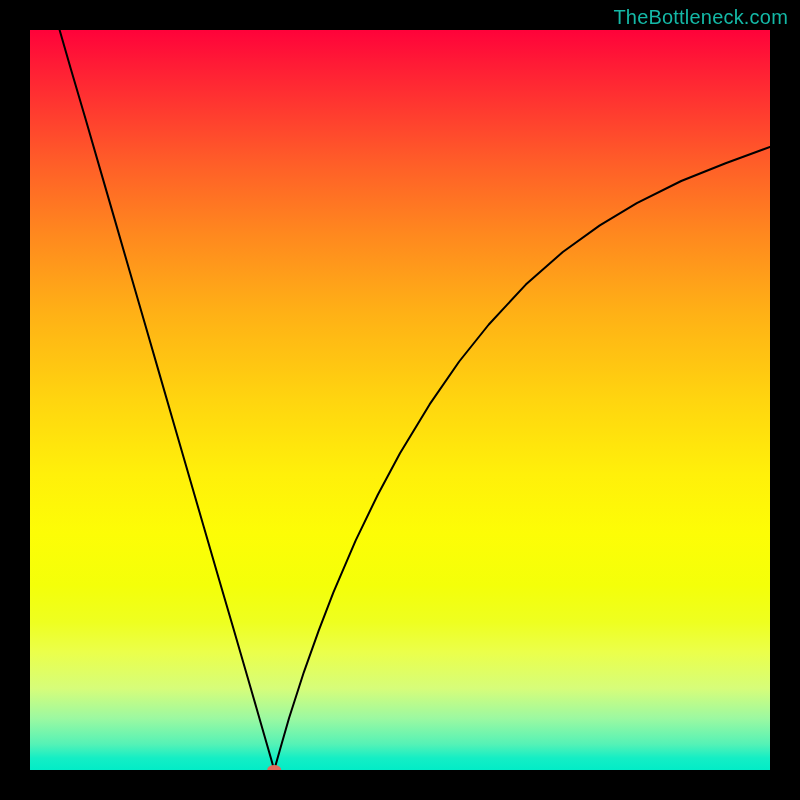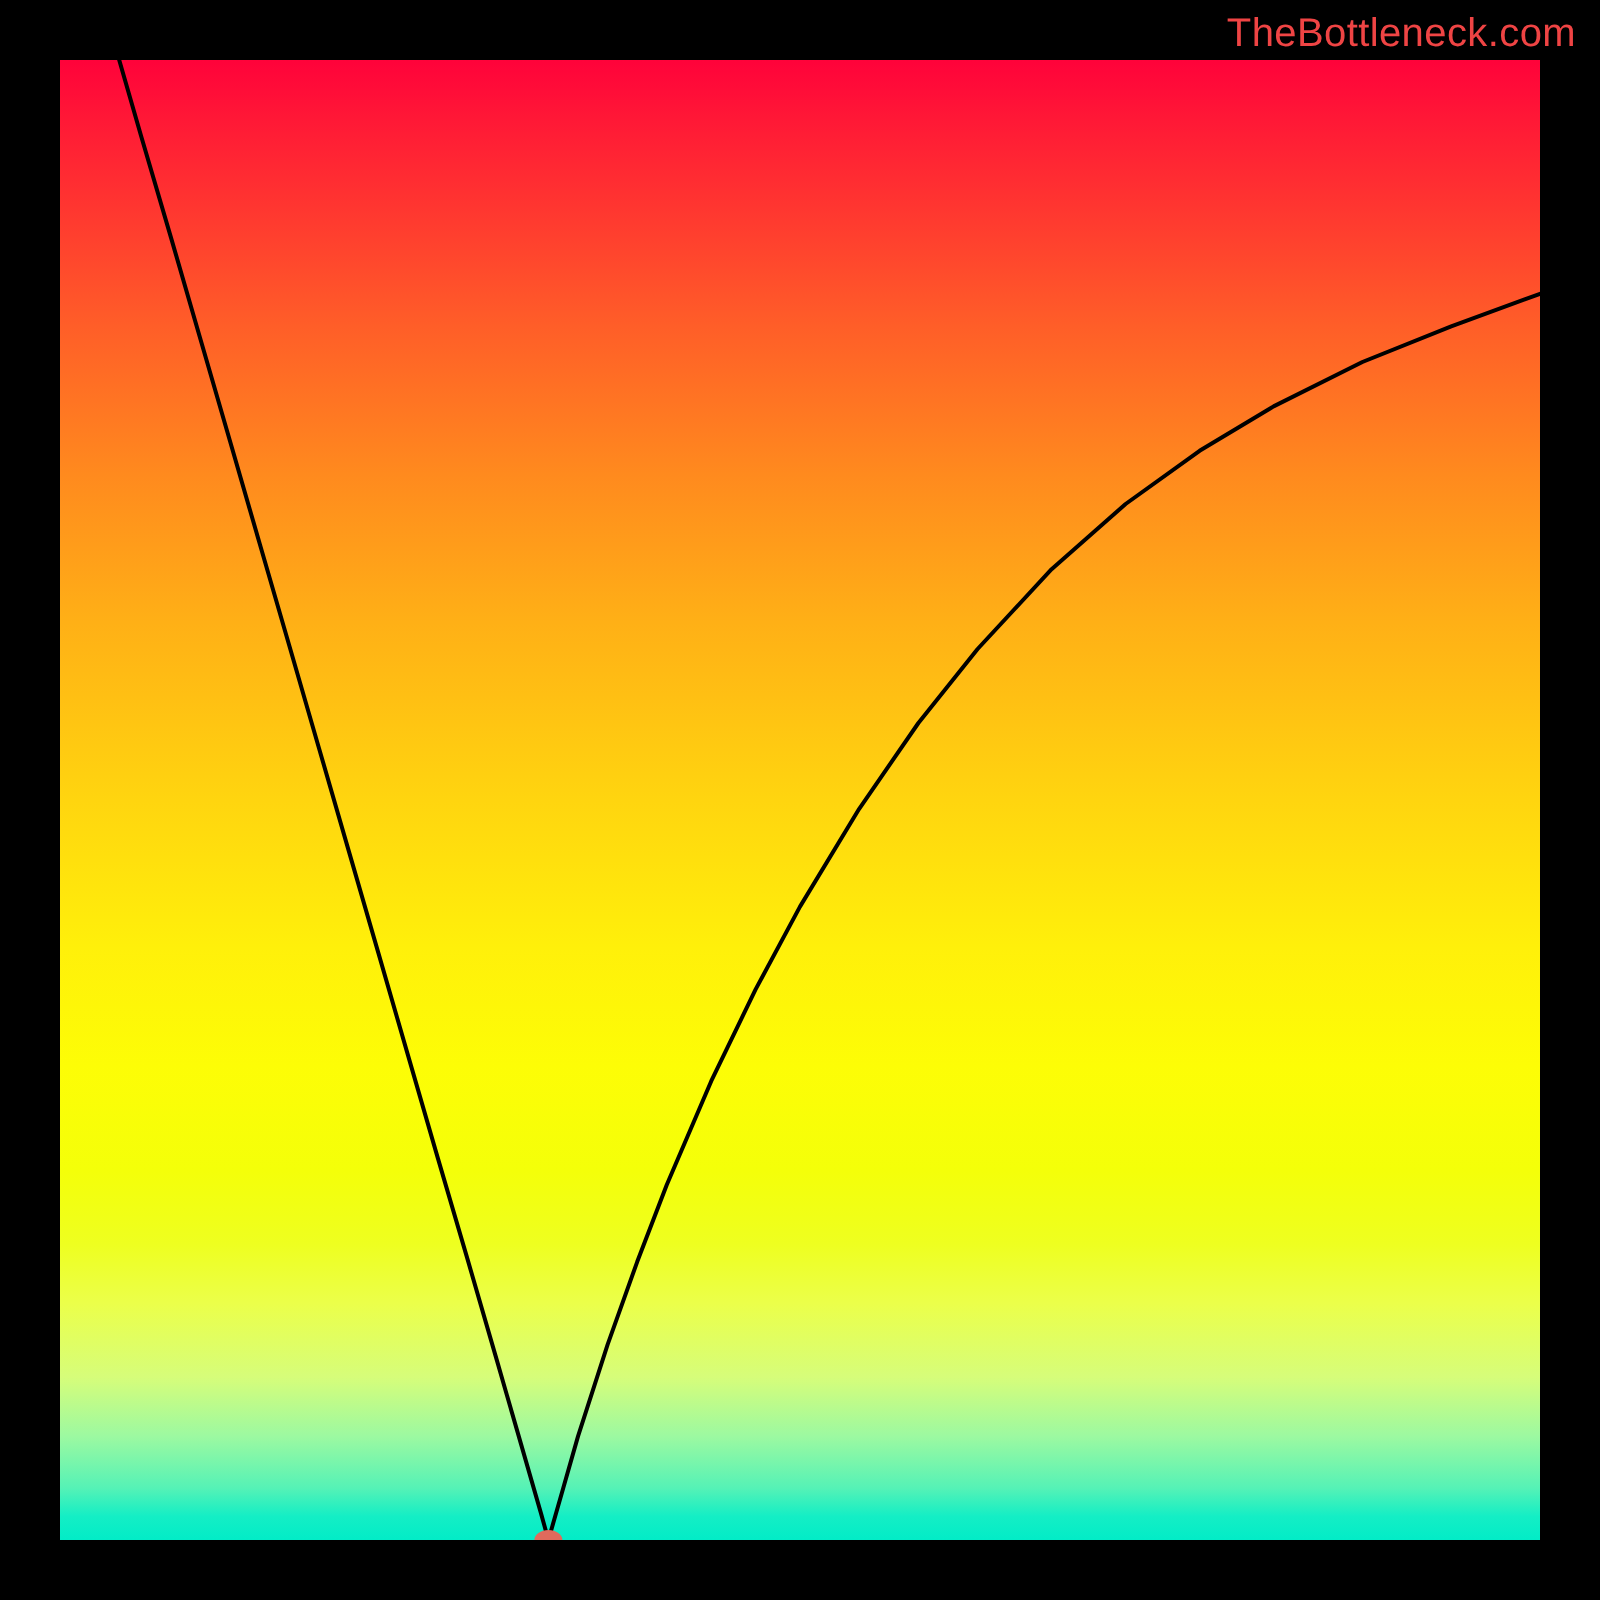--- a/index.html
+++ b/index.html
@@ -50,21 +50,21 @@
   .curve-svg {
     position: absolute;
     inset: 0;
     width: 100%;
     height: 100%;
   }
   .watermark {
     position: absolute;
     top: 6px;
     right: 12px;
-    color: #ef4444;
+    color: #14b8a6;
     font-size: 20px;
     font-weight: 500;
     letter-spacing: 0.2px;
   }
 </style>
 </head>
 <body>
 
 <div class="frame">
   <div class="watermark">TheBottleneck.com</div>

